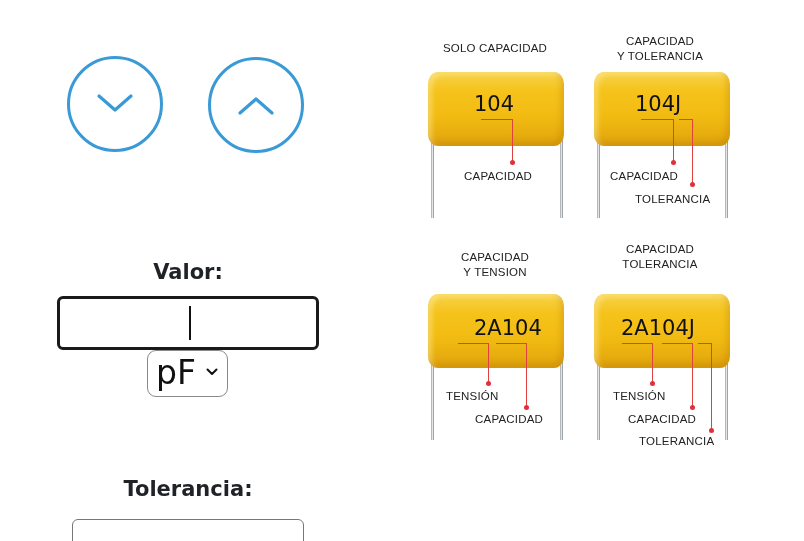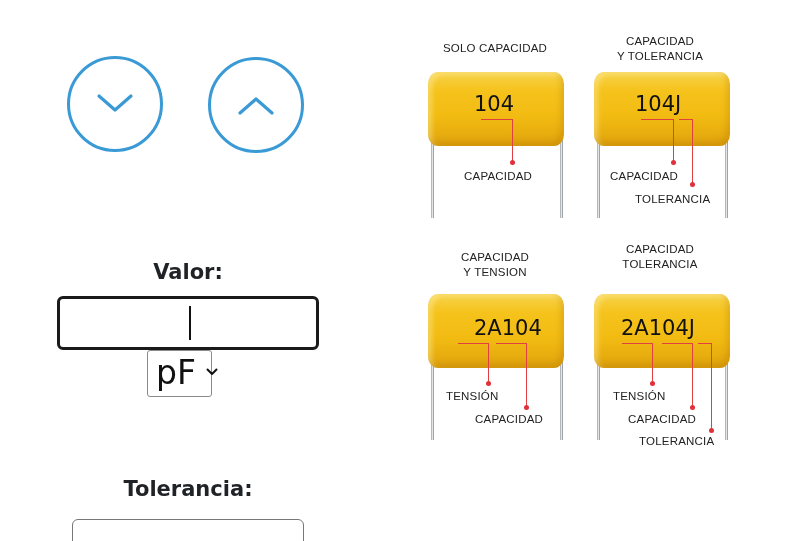--- a/index.html
+++ b/index.html
@@ -10,21 +10,21 @@
   #btn-down { left:67px; top:56px; }
   #btn-up { left:208px; top:57px; }
 
   .label { position:absolute; font-family:"DejaVu Sans", sans-serif; font-weight:bold; color:#1f2226; font-size:21px; text-align:center; }
   #valor-label { left:57px; width:262px; top:260px; }
   #tol-label { left:57px; width:262px; top:477px; }
 
   #valor-input { position:absolute; left:57px; top:296px; width:262px; height:54px; box-sizing:border-box; border:3px solid #1a1a1a; border-radius:6px; background:#fff; }
   #valor-input .caret { position:absolute; left:129px; top:7px; width:2px; height:34px; background:#111; }
 
-  #unit-select { position:absolute; left:147px; top:350px; width:65px; height:47px; box-sizing:border-box; border:1px solid #8a8a8a; border-radius:3px; background:#fff; }
+  #unit-select { position:absolute; left:147px; top:350px; width:81px; height:47px; box-sizing:border-box; border:1px solid #8a8a8a; border-radius:9px; background:#fff; }
   #unit-select .val { position:absolute; left:8px; top:2px; font-size:33px; color:#111; font-family:"DejaVu Sans", sans-serif; }
   #unit-select .chev { position:absolute; left:58px; top:17px; }
 
   #tol-select { position:absolute; left:72px; top:519px; width:232px; height:30px; box-sizing:border-box; border:1px solid #777; border-radius:6px; background:#fff; }
 
   .cap-panel { position:absolute; }
   .cap-title { position:absolute; font-family:"Liberation Sans", sans-serif; font-size:11.5px; color:#222; text-align:center; line-height:15px; letter-spacing:0.2px; }
   .cap-body { position:absolute; height:74px; border-radius:10px / 12px; background:linear-gradient(180deg,#f7d24a 0%,#f5c31c 25%,#f2bb12 60%,#e0a30c 100%); box-shadow: inset -3px -4px 6px rgba(160,100,0,0.25), inset 4px 3px 5px rgba(255,240,160,0.5); }
   .cap-code { position:absolute; font-family:"DejaVu Sans", sans-serif; font-weight:normal; font-size:21px; color:#111; }
   .lead { position:absolute; width:3px; background:linear-gradient(90deg,#9aa0a6,#e3e6e8,#7c8287); }

